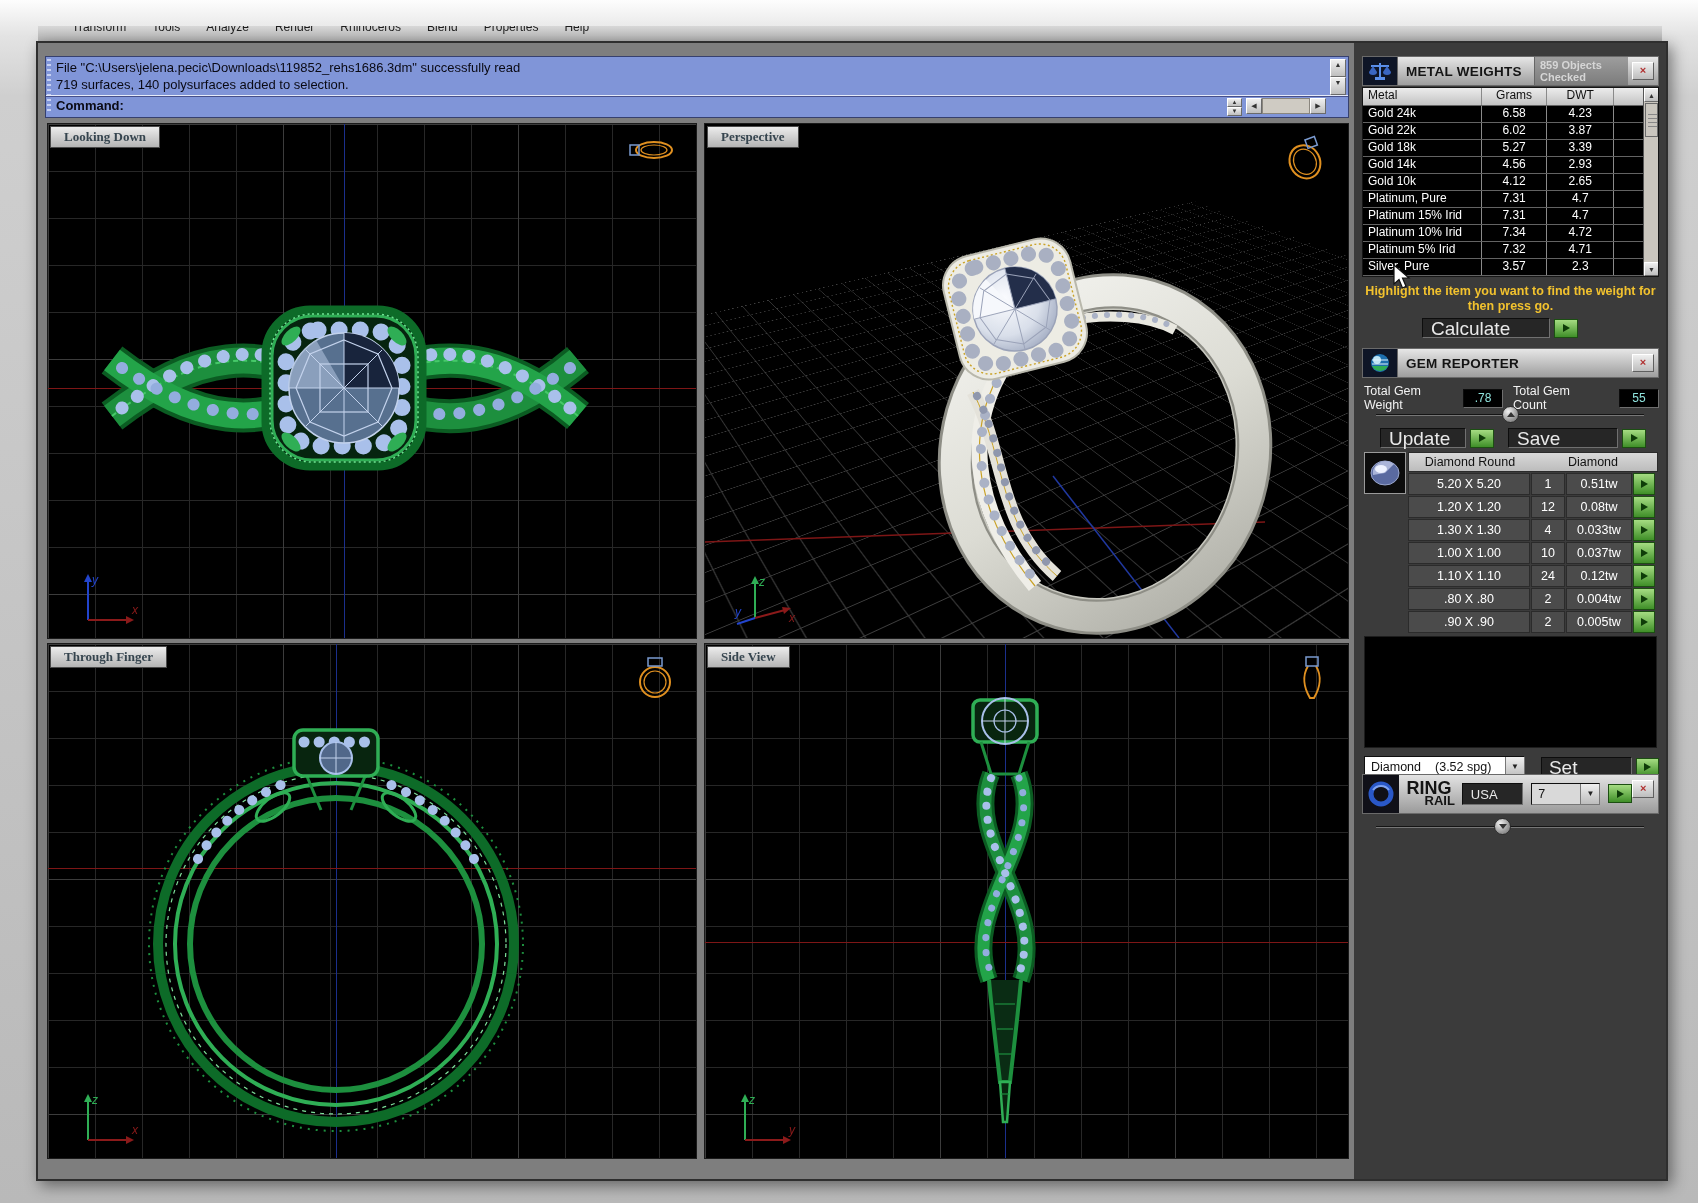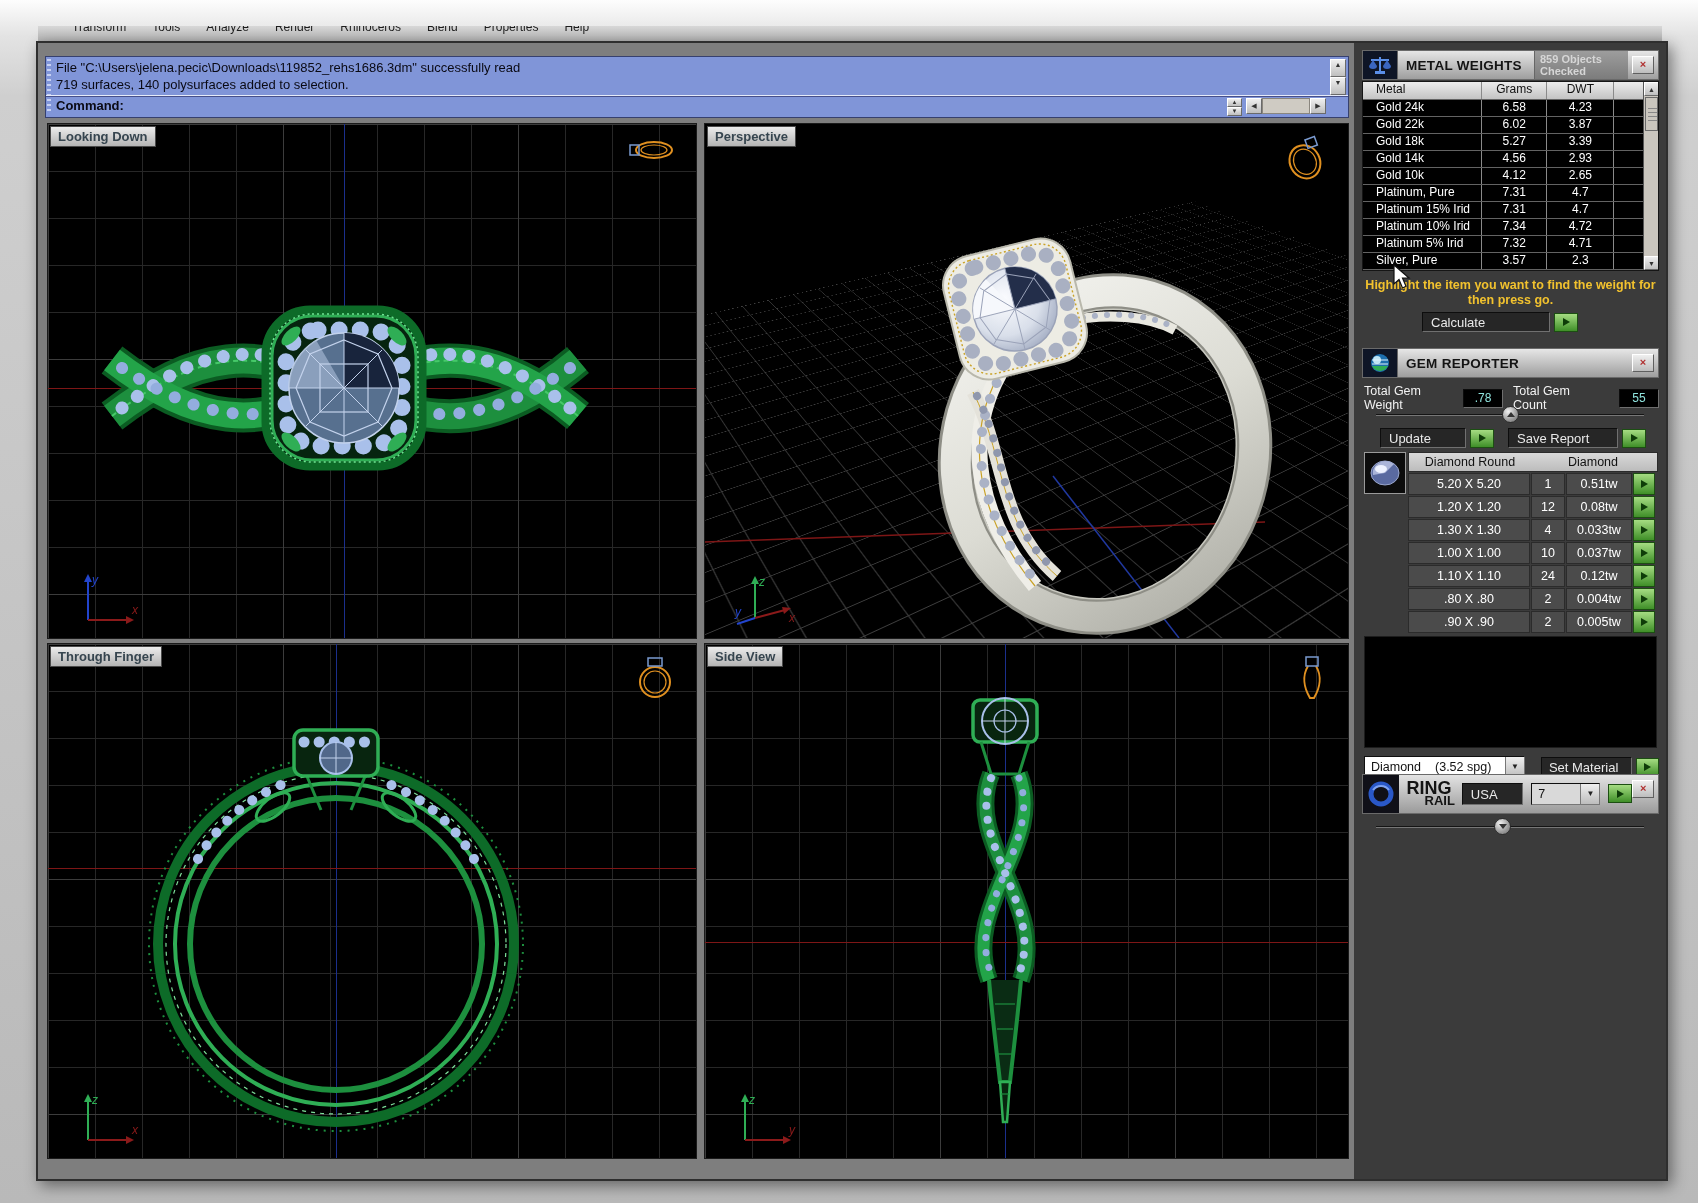--- a/index.html
+++ b/index.html
@@ -37,21 +37,21 @@
   
   .vp{position:absolute;background:#000;overflow:hidden;border:1px solid #1a1a1a;
     background-image:
       linear-gradient(#3c3c3c 1px,transparent 1px),
       linear-gradient(90deg,#3c3c3c 1px,transparent 1px),
       linear-gradient(#272727 1px,transparent 1px),
       linear-gradient(90deg,#272727 1px,transparent 1px);
     background-size:235px 235px,235px 235px,47px 47px,47px 47px;}
   .vp-label{position:absolute;left:2px;top:2px;z-index:30;
     background:linear-gradient(180deg,#ececec,#b4b4b4);
-    border:1px solid #4a4a4a;padding:2px 7px;font-size:13px;font-weight:bold;color:#36454f;}
+    border:1px solid #4a4a4a;padding:2px 13px;font-size:13px;font-weight:bold;color:#36454f;font-family:Liberation Serif, serif;}
   .axis-line-h{position:absolute;height:1px;z-index:3;}
   .axis-line-v{position:absolute;width:1px;z-index:3;}
   .vp svg{position:absolute;z-index:5;}
   .axis-icon{left:28px;bottom:12px;}
   .mini-ring{right:18px;top:8px;}
   .persp-plane{position:absolute;left:-45%;top:-50%;width:210%;height:230%;z-index:1;
     background-image:
       linear-gradient(#3e3e3e 1px,transparent 1px),
       linear-gradient(90deg,#343434 1px,transparent 1px);
     background-size:36px 36px;
@@ -76,29 +76,29 @@
   .mw-scroll{position:absolute;right:0;top:0;width:15px;height:188px;background:#cac6be;border-left:1px solid #555;box-sizing:border-box;}
   .mw-scroll .mini-btn{width:15px;height:14px;}
   .mw-thumb{position:absolute;left:1px;top:15px;width:13px;height:34px;
     background:linear-gradient(180deg,#efefef,#b5b5b5);border:1px solid #6a6a6a;box-sizing:border-box;
     background-image:repeating-linear-gradient(180deg,#888 0 1px,transparent 1px 4px);background-position:2px 10px;background-size:9px 14px;background-repeat:no-repeat;}
   .mw-row{display:flex;height:16px;border-bottom:1px solid #636363;width:280px;}
   .mw-row div{box-sizing:border-box;font-size:12px;color:#fff;border-right:1px solid #8a8a8a;
     white-space:nowrap;overflow:hidden;line-height:15px;}
   .mw-head{background:linear-gradient(180deg,#ececec,#c3c3c3);height:17px;}
   .mw-head div{color:#101010;}
-  .c-metal{width:124px;padding-left:13px;}
+  .c-metal{width:124px;padding-left:5px;}
   .c-grams{width:68px;text-align:center;}
   .c-dwt{width:70px;text-align:center;}
   .c-x{width:30px;border-right:none!important;}
   .mw-hint{position:absolute;left:0;top:228px;width:297px;text-align:center;
     color:#f2c22e;font-size:12.5px;font-weight:bold;line-height:15px;}
   .calc-row{position:absolute;left:60px;top:262px;display:flex;align-items:center;}
   .sunken{background:#262626;border:1px solid;border-color:#0d0d0d #707070 #707070 #0d0d0d;
-    color:#e9e9e9;font-size:13px;}
+    color:#e9e9e9;font-size:19px;}
   .calc-box{width:128px;height:20px;line-height:20px;padding-left:8px;box-sizing:border-box;}
   .gbtn{width:24px;height:19px;margin-left:4px;background:linear-gradient(180deg,#a5dc82,#3f8f28);
     border:1px solid #1c4f12;display:flex;align-items:center;justify-content:center;box-sizing:border-box;}
   .gbtn i{display:block;width:0;height:0;border-left:7px solid #0e3c08;border-top:4.5px solid transparent;border-bottom:4.5px solid transparent;}
   
   .gr-totals{position:absolute;left:0;top:36px;width:297px;display:flex;align-items:center;font-size:12.5px;color:#f2f2f2;}
   .val-box{background:#000;border:1px solid;border-color:#0c0c0c #6e6e6e #6e6e6e #0c0c0c;
     color:#8fe3dd;font-size:12px;text-align:center;height:17px;line-height:17px;}
   .slider{position:absolute;height:14px;}
   .slider .line{position:absolute;left:0;right:0;top:6px;height:1px;background:#141414;box-shadow:0 1px 0 #777;}
@@ -402,21 +402,21 @@
     </svg>
     <svg class="mini-ring" style="position:absolute;" width="36" height="52" viewBox="0 0 36 52">
       <path d="M14,14 C8,24 10,36 16,46 L20,46 C26,36 28,24 22,14" fill="none" stroke="#e09020" stroke-width="2"></path>
       <rect x="12" y="5" width="12" height="9" fill="none" stroke="#7a9ad0" stroke-width="1.5"></rect>
     </svg>
     <div class="vp-label">Side View</div>
   </div>
 
   <div class="sidebar">
 
-    <div class="panel" style="top:7px;height:292px;">
+    <div class="panel" style="top:13px;height:292px;">
       <div class="phdr">
         <div class="phdr-icon">
           <svg width="24" height="22" viewBox="0 0 24 22">
             <line x1="12" y1="3" x2="12" y2="17" stroke="#5b8fe8" stroke-width="2"></line>
             <line x1="3" y1="6" x2="21" y2="6" stroke="#5b8fe8" stroke-width="2"></line>
             <path d="M1,12 A4,3 0 0 0 9,12 L5,6 Z" fill="#3a66c0"></path>
             <path d="M15,12 A4,3 0 0 0 23,12 L19,6 Z" fill="#3a66c0"></path>
             <rect x="7" y="17" width="10" height="3" fill="#5b8fe8"></rect>
           </svg>
         </div>

